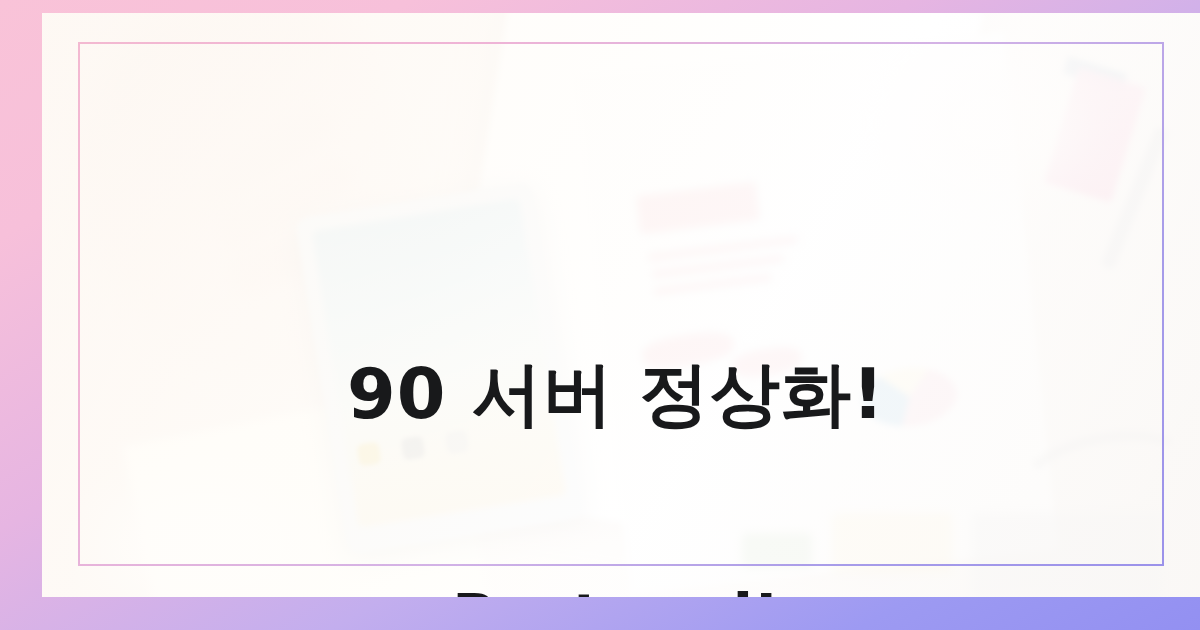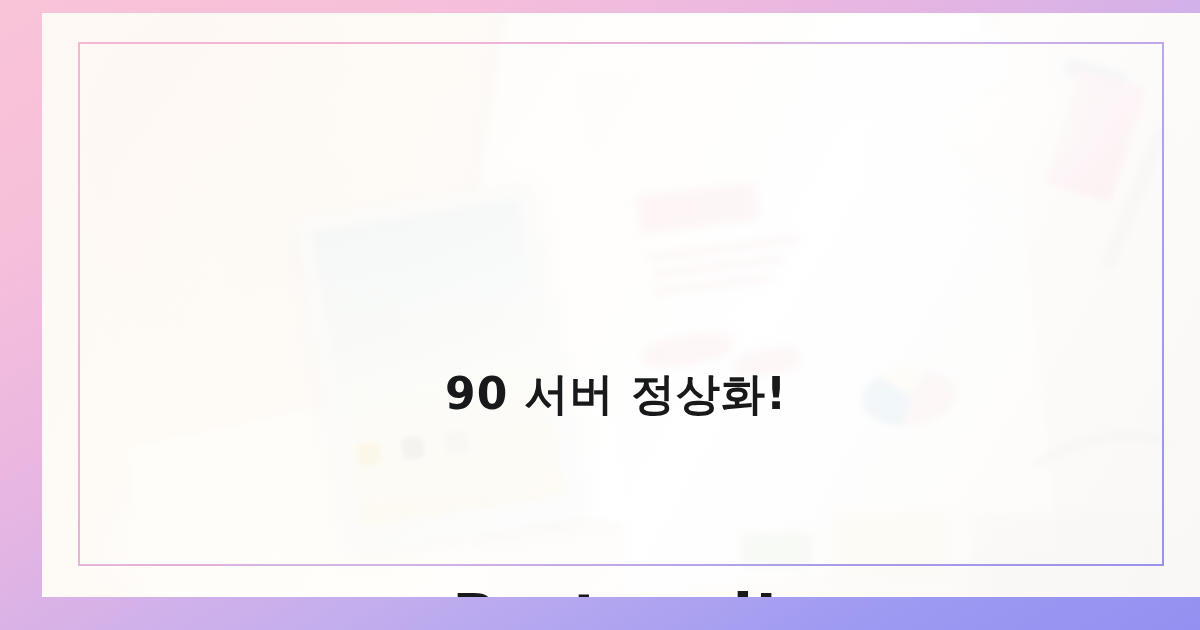--- a/index.html
+++ b/index.html
@@ -236,21 +236,21 @@
     font-weight: 700;
     font-size: 60px;
     line-height: 74px;
     letter-spacing: 0.5px;
     white-space: pre;
   }
   #headline .line {
     display: block;
   }
   #headline .line-ko {
-    font-size: 44px;
+    font-size: 70px;
     letter-spacing: 1px;
   }
   #headline .line-en {
     font-size: 59px;
     letter-spacing: 0px;
   }
 </style>
 </head>
 <body>
 

